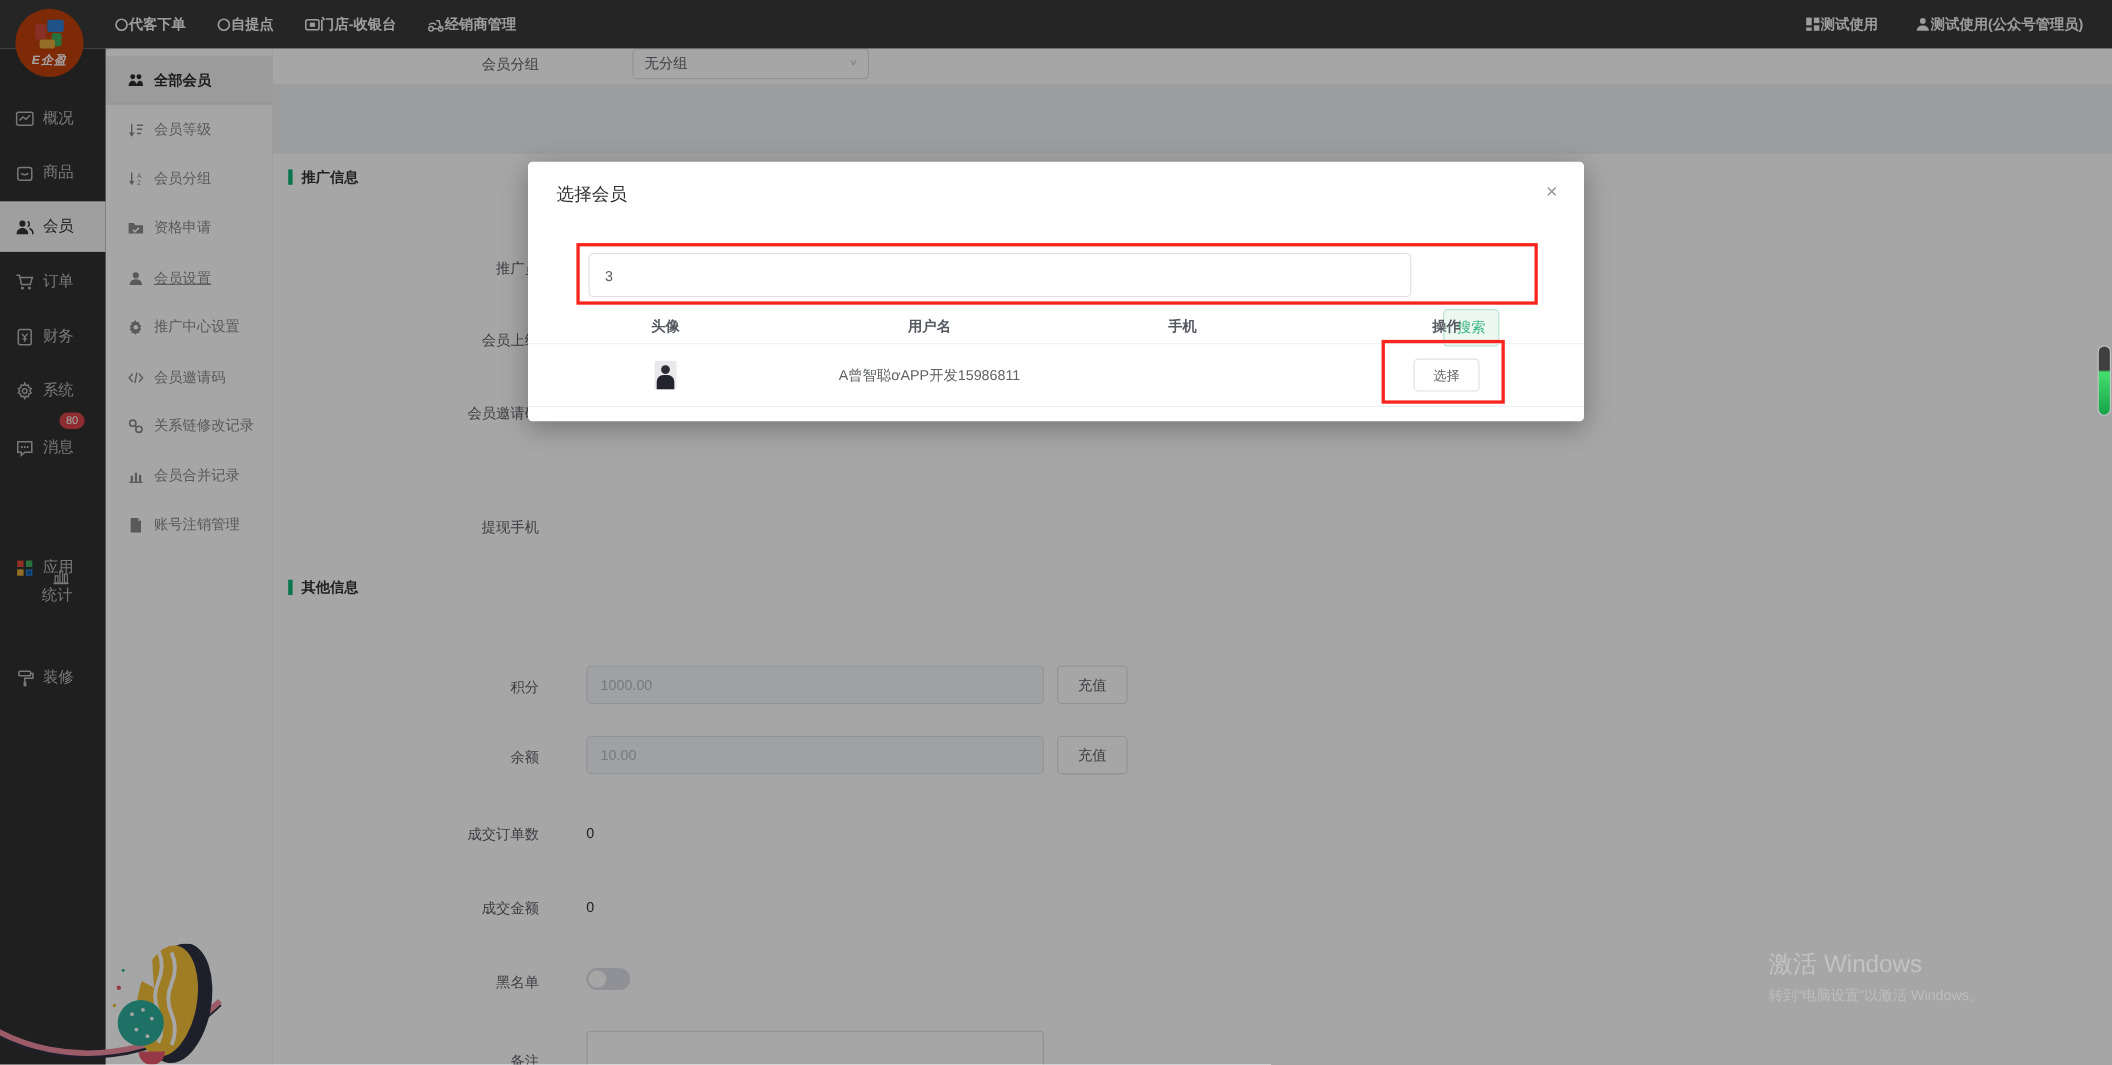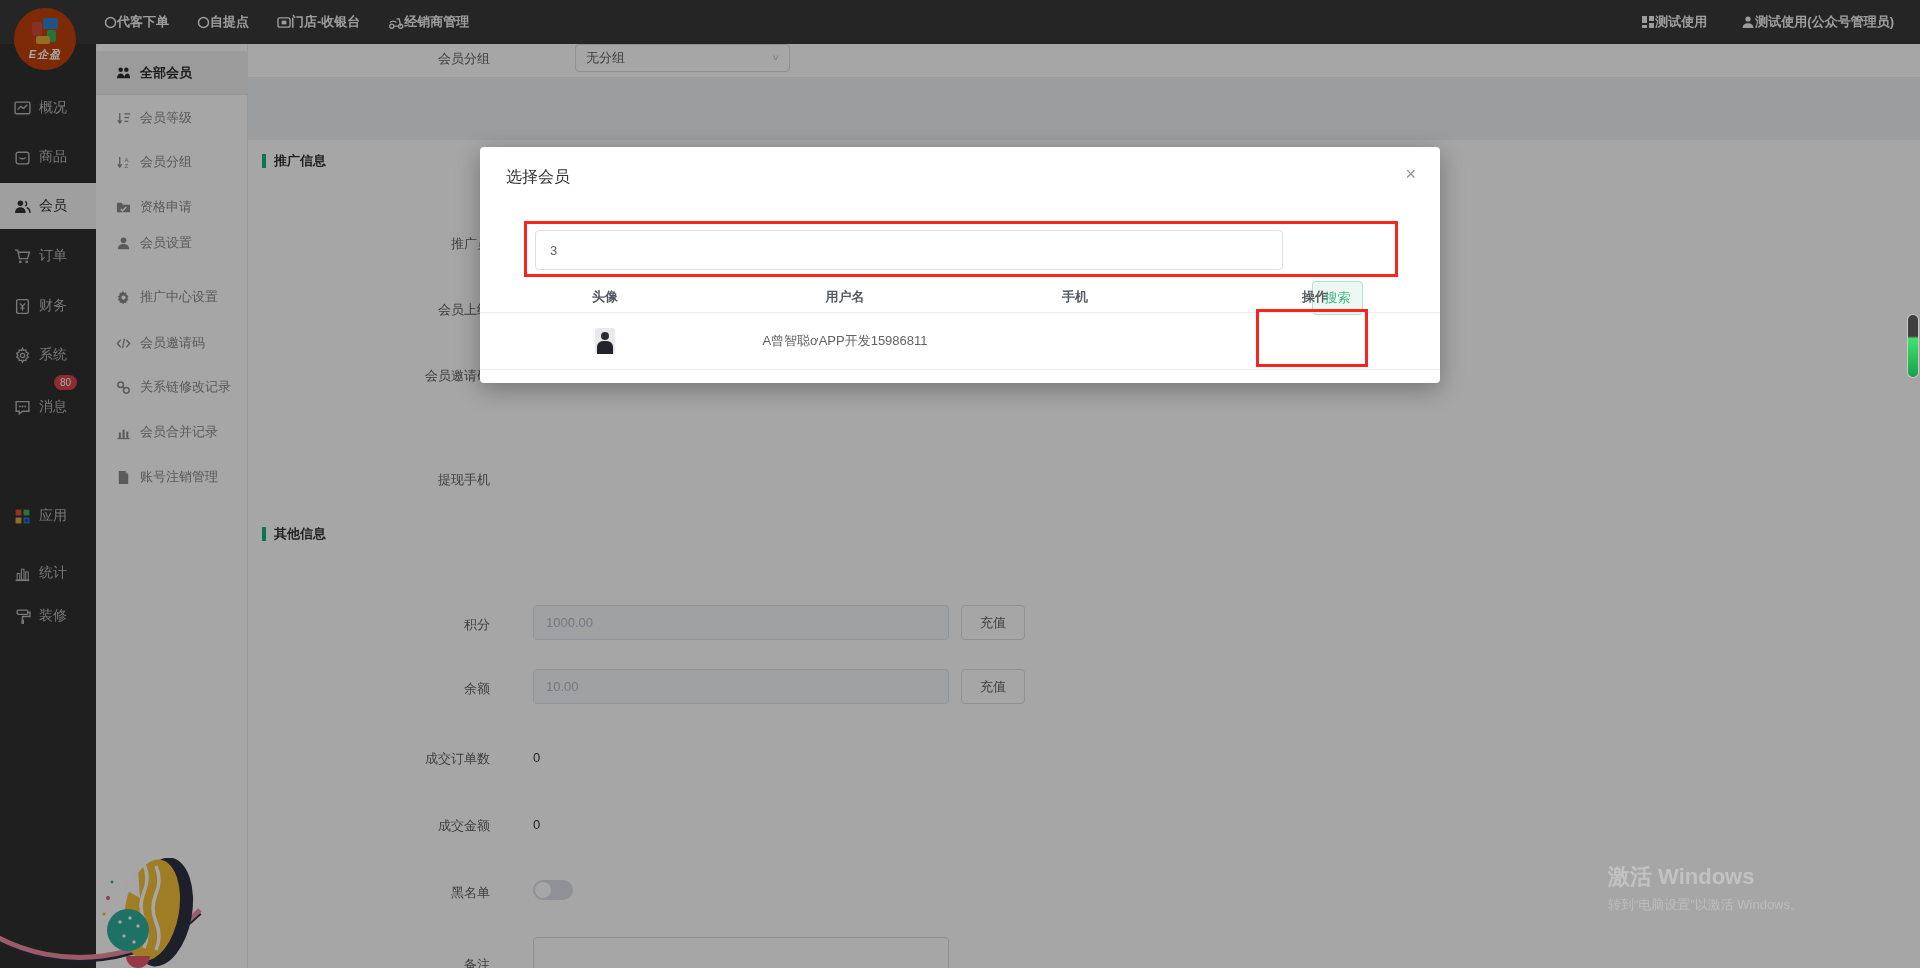--- a/index.html
+++ b/index.html
@@ -81,21 +81,21 @@
   .avatar { width:20px; height:26px; border-radius:2px; background:#e9e9ec; overflow:hidden; position:relative; }
   .avatar::before { content:""; position:absolute; left:6px; top:4px; width:8px; height:8px; border-radius:50%; background:#2c2c34; }
   .avatar::after { content:""; position:absolute; left:2px; top:13px; width:16px; height:13px; border-radius:6px 6px 0 0; background:#23232d; }
   .select-btn { width:60px; height:30px; background:#fff; border:1px solid #dcdfe6; border-radius:4px; color:#606266; font-size:12px; display:flex; align-items:center; justify-content:center; cursor:pointer; }
 
   
   .scrollpill { position:absolute; right:2px; top:315px; width:10px; height:62px; border-radius:5px; z-index:70;
       background:linear-gradient(180deg,#3f3f3f 0%,#3f3f3f 34%,#43e06c 38%,#17a34a 100%);
       box-shadow:0 0 0 1px #c9c9c9; cursor:pointer; }
   .watermark { position:absolute; left:1608px; top:862px; z-index:80; pointer-events:none; }
-  .wm1 { font-size:22px; color:rgba(255,255,255,0.32);font-weight:bold; }
+  .wm1 { font-size:22px; color:rgba(255,255,255,0.32); }
   .wm2 { font-size:13px; color:rgba(255,255,255,0.26); margin-top:4px; }
 
   .doodle { position:absolute; left:0; top:858px; width:250px; height:110px; z-index:40; pointer-events:none; }
 </style>
 </head>
 <body>
 
 <div class="screen">
 
   <div class="content">
@@ -172,21 +172,21 @@
         </svg>
       <span class="lbl">会员分组</span>
     </div>
     <div class="sub-item" style="top:141px;">
       <svg width="15" height="15" viewBox="0 0 16 16">
           <path d="M1 3h5l1.5 2H15v8H1z" fill="#8a8a8a"></path>
           <path d="M5 9.5l2 2 4-4" stroke="#fff" stroke-width="1.5" fill="none"></path>
         </svg>
       <span class="lbl">资格申请</span>
     </div>
-    <div class="sub-item" style="top:177px;">
+    <div class="sub-item" style="top:187px;text-decoration:underline;">
       <svg width="15" height="15" viewBox="0 0 16 16">
           <circle cx="8" cy="4.5" r="3" fill="#8a8a8a"></circle>
           <path d="M2 14c0-3.5 2.7-5.5 6-5.5s6 2 6 5.5z" fill="#8a8a8a"></path>
         </svg>
       <span class="lbl">会员设置</span>
     </div>
     <div class="sub-item" style="top:231px;">
       <svg width="15" height="15" viewBox="0 0 16 16">
           <path d="M8 1l1 2.2 2.4-.4 .4 2.4L14 6.9 12.7 9l1.3 2.1-2.2 1.1.1 2.4-2.4-.3L8 16l-1.5-1.7-2.4.3.1-2.4L2 11.1 3.3 9 2 6.9l2.2-1.1-.4-2.4L6.2 3z" fill="#8a8a8a" transform="scale(.95)"></path>
           <circle cx="8" cy="8" r="2.2" fill="#fff"></circle>
@@ -283,21 +283,21 @@
     <div class="side-item" style="top:449px;">
       <svg width="17" height="17" viewBox="0 0 16 16">
           <rect x="1.5" y="1.5" width="5.5" height="5.5" fill="#e24c3f"></rect>
           <rect x="9" y="1.5" width="5.5" height="5.5" fill="#3fae5a"></rect>
           <rect x="1.5" y="9" width="5.5" height="5.5" fill="#e2a93b"></rect>
           <rect x="9" y="9" width="5.5" height="5.5" fill="#2f7fd1"></rect>
           <circle cx="11.8" cy="11.8" r="2" fill="#0e5aa7"></circle>
         </svg>
       <span class="lbl">应用</span>
     </div>
-    <div class="side-item" style="top:506px;">
+    <div class="side-item" style="top:471px;flex-direction:column;">
       <svg width="17" height="17" viewBox="0 0 16 16">
           <path d="M1.5 14.5h13" stroke="#b9b9b9" stroke-width="1.3"></path>
           <rect x="3" y="8" width="2.4" height="6" stroke="#b9b9b9" fill="none"></rect>
           <rect x="7" y="4" width="2.4" height="10" stroke="#b9b9b9" fill="none"></rect>
           <rect x="11" y="6.5" width="2.4" height="7.5" stroke="#b9b9b9" fill="none"></rect>
         </svg>
       <span class="lbl">统计</span>
     </div>
     <div class="side-item" style="top:549px;">
       <svg width="17" height="17" viewBox="0 0 16 16">
@@ -408,20 +408,23 @@
         <div>用户名</div>
         <div>手机</div>
         <div>操作</div>
       </div>
       <div class="m-drow">
         <div class="m-cell">
             <span class="avatar"></span>
           </div>
         <div class="m-cell">A曾智聪ơAPP开发15986811</div>
         <div class="m-cell"></div>
+        <div class="m-cell">
+            <button class="select-btn">选择</button>
+          </div>
       </div>
     </div>
     <div class="anno anno-select"></div>
   </div>
 
   <div class="scrollpill"></div>
 
   <div class="watermark">
     <div class="wm1">激活 Windows</div>
     <div class="wm2">转到“电脑设置”以激活 Windows。</div>

